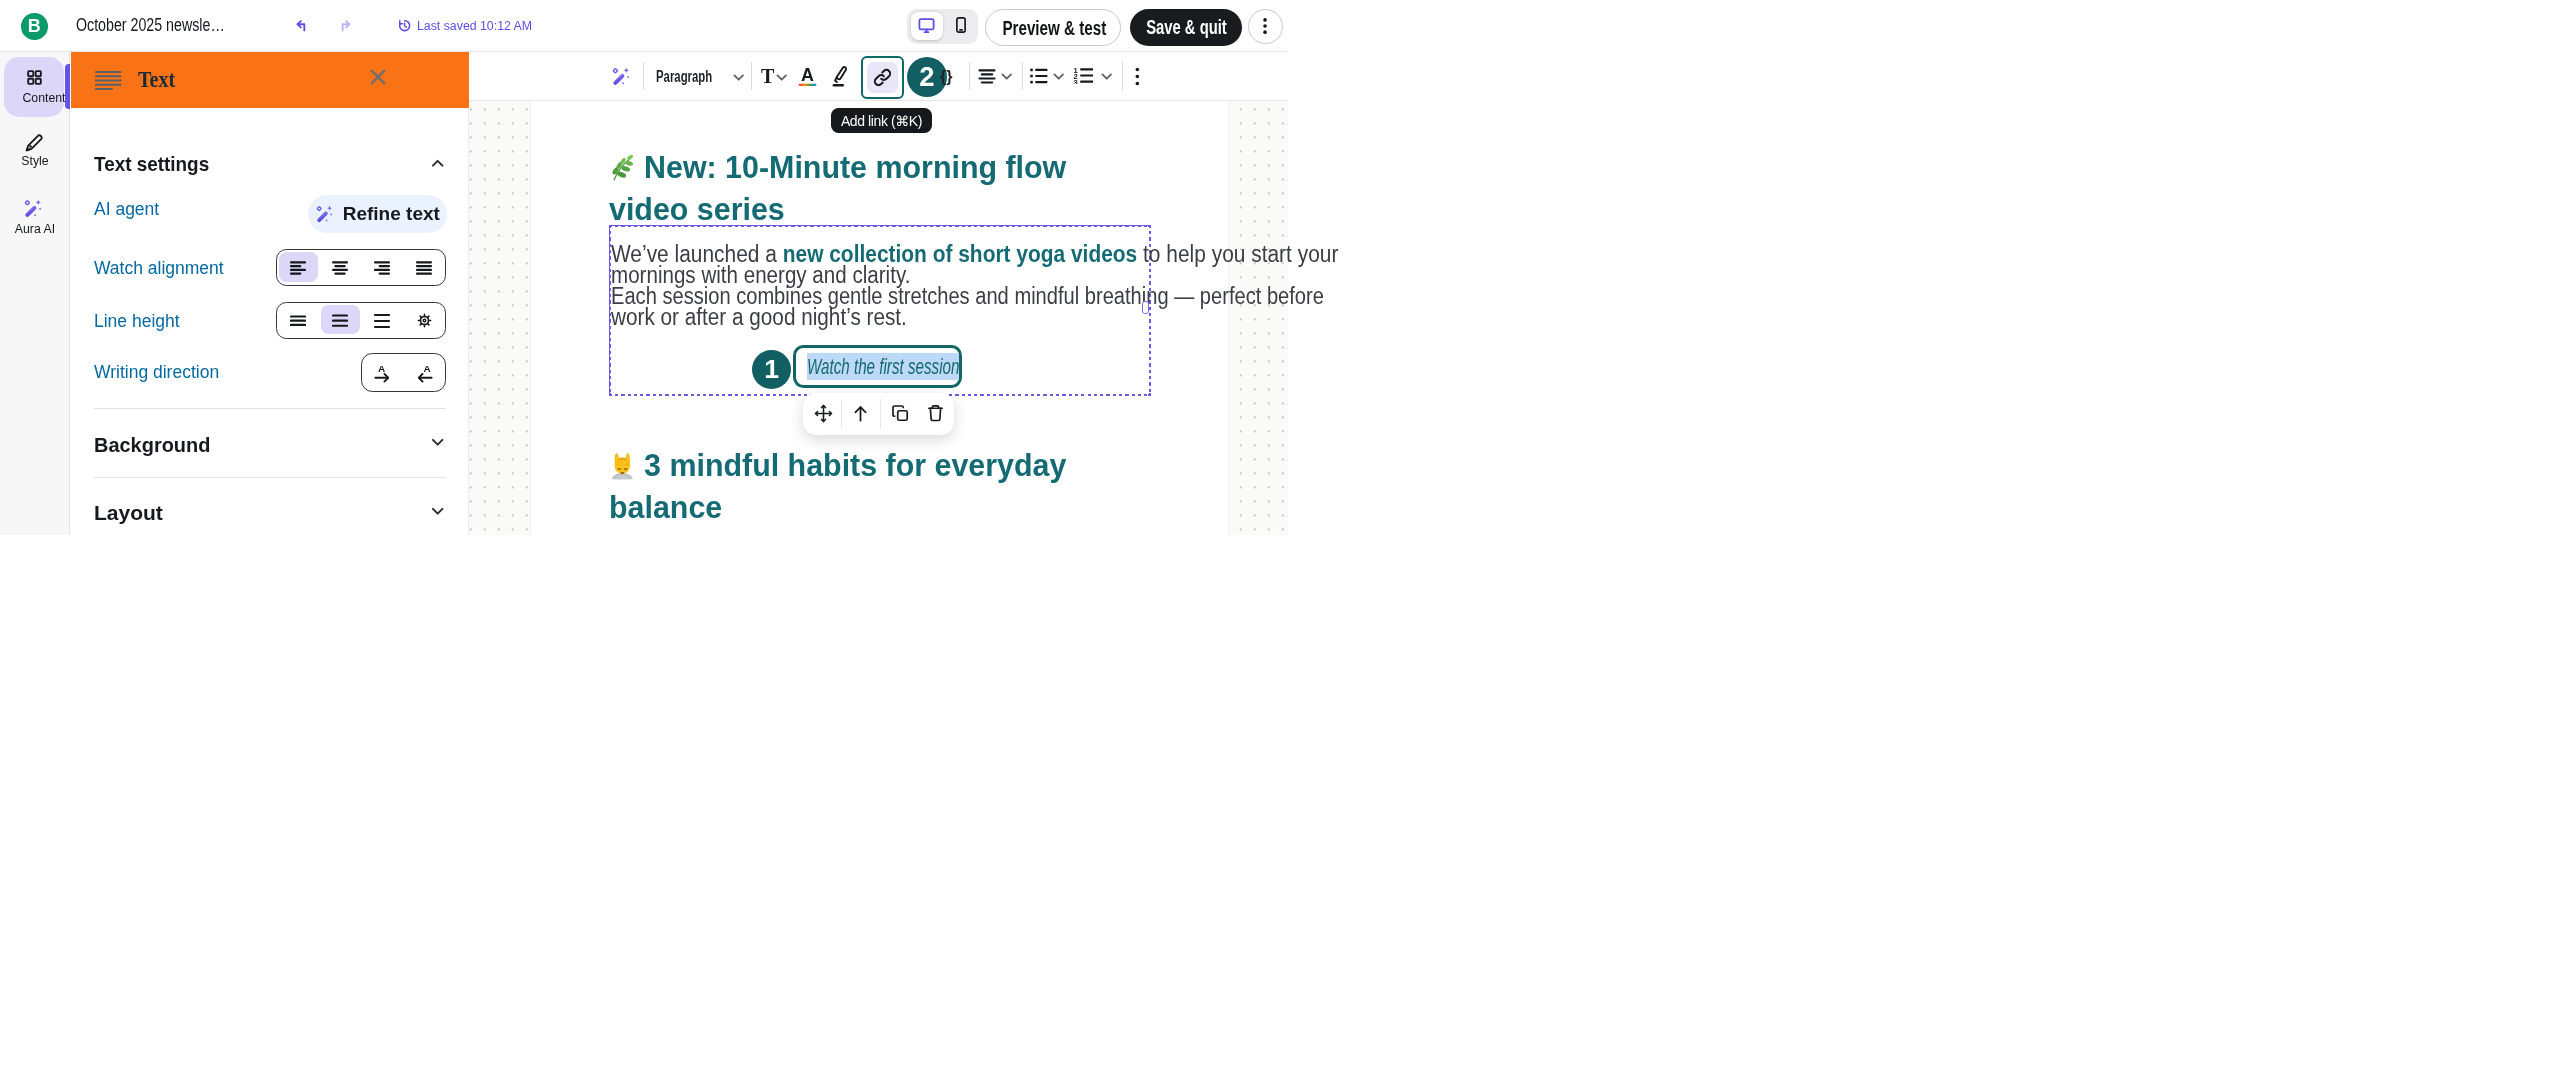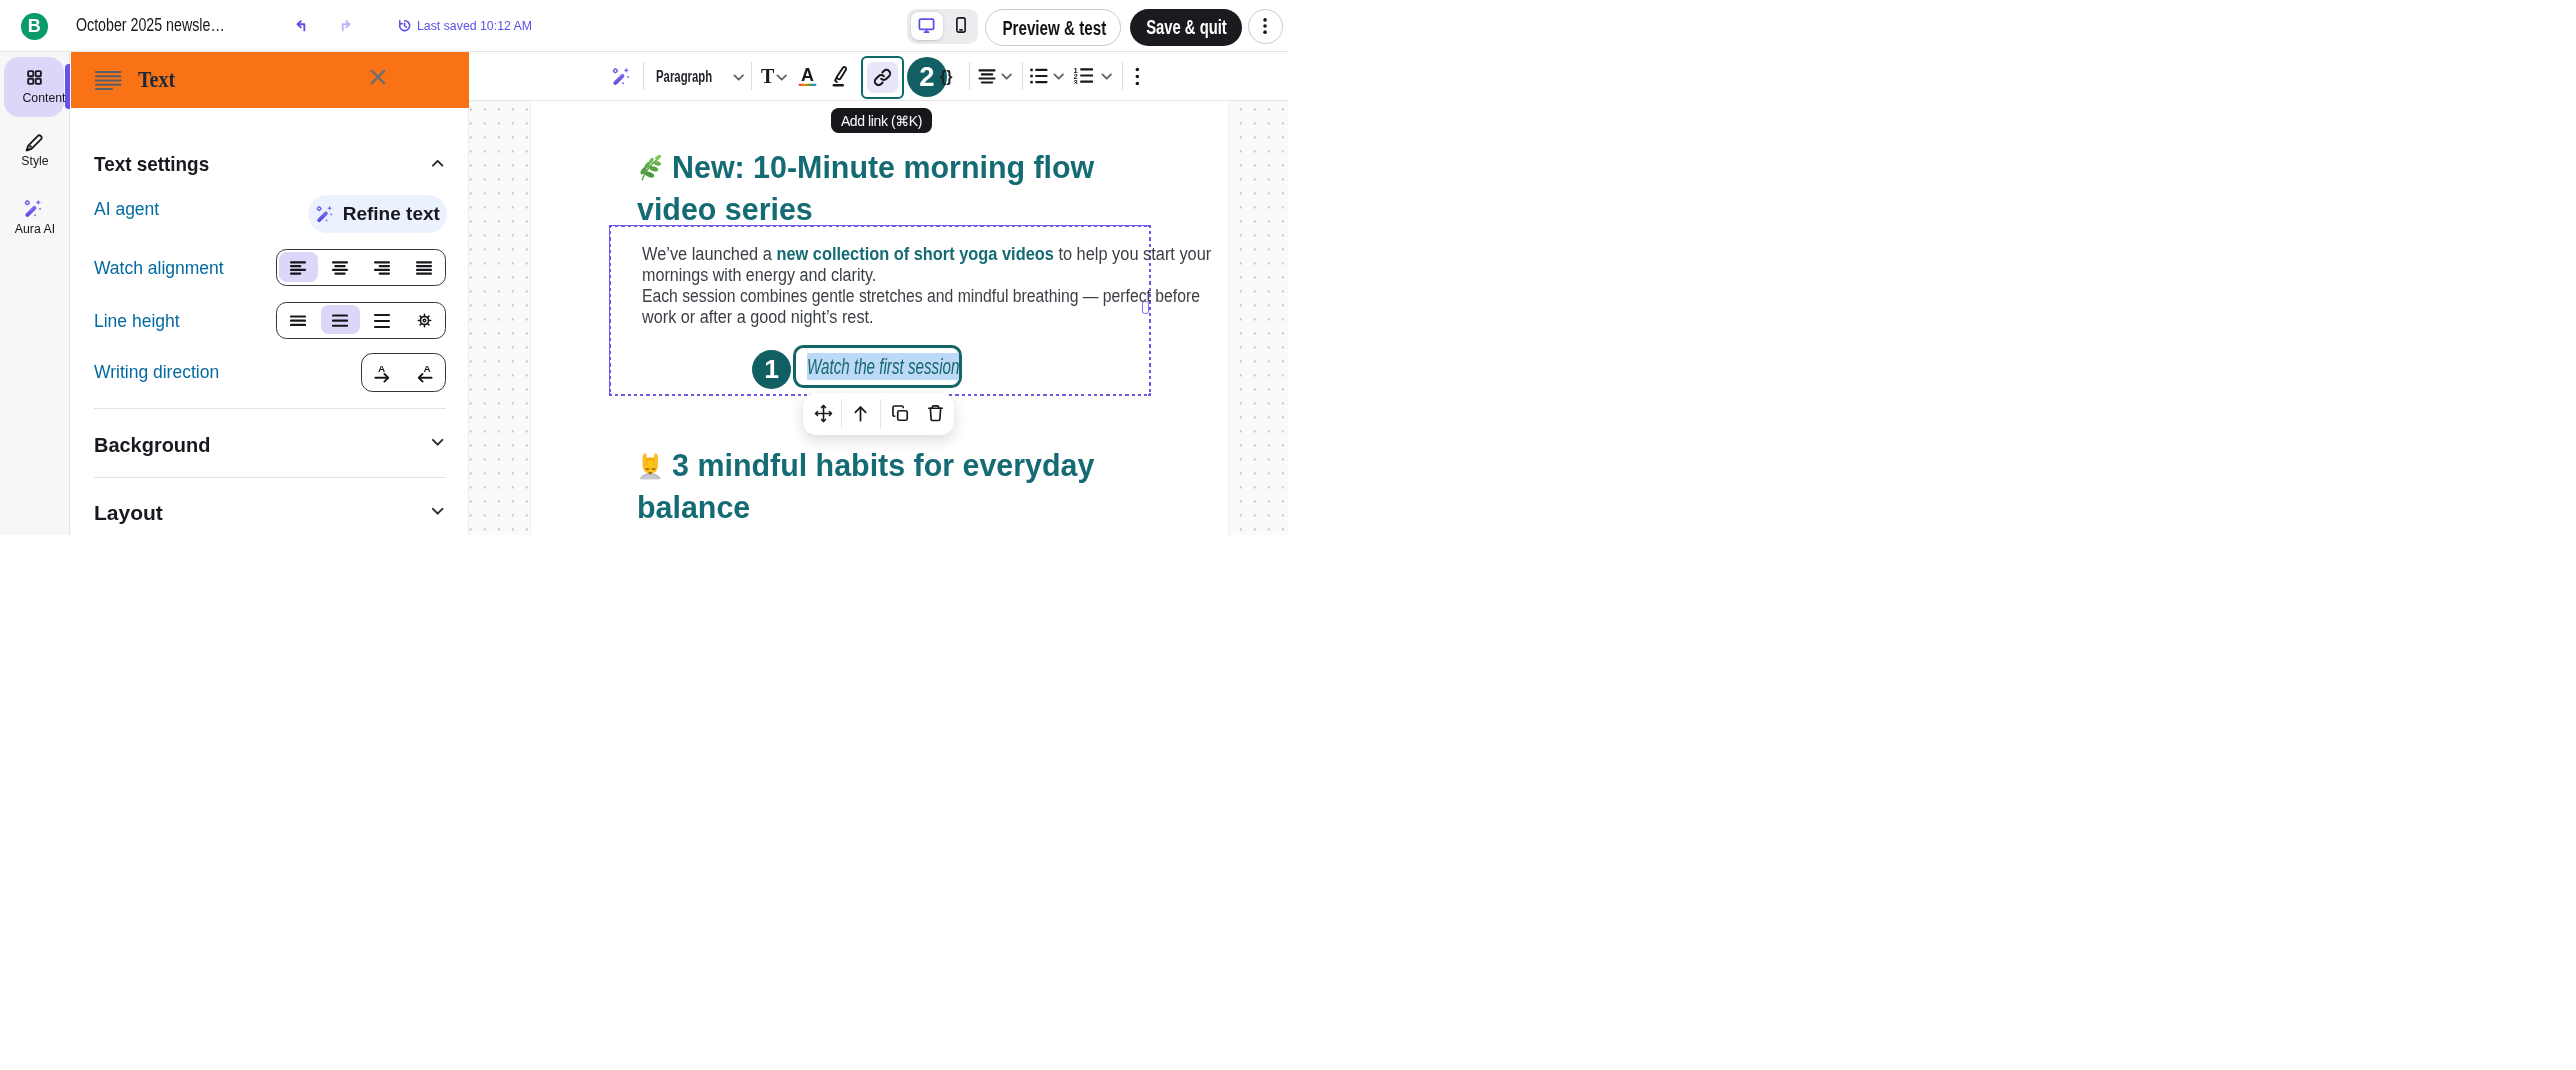--- a/index.html
+++ b/index.html
@@ -65,30 +65,30 @@
   #email { position:absolute; left:61px; top:0; width:699px; height:434px;
     background:#fff; border-left:0.9px solid #F1F1F0; border-right:0.9px solid #F1F1F0; }
 
   
   #ctoolbar { position:absolute; left:469px; top:52px; width:819px; height:49px;
     background:#fff; border-bottom:0.9px solid #E5E5E7; z-index:20; }
   .tdiv { position:absolute; top:10.4px; width:0.9px; height:28px; background:#DBDBDE; }
 
   
   .h1mail { position:absolute; left:140px; width:587px; font-size:32px; font-weight:bold;
-    color:#156B74; line-height:42px; white-space:nowrap;margin-left:28px; }
+    color:#156B74; line-height:42px; white-space:nowrap; }
   .hl { display:inline-block; transform:scaleX(0.95); transform-origin:0 50%; }
   #selbox { position:absolute; left:140px; top:124px; width:542px; height:171px;
     border:2.8px solid #6A5AE8; }
   .dh { position:absolute; left:0.9px; right:0.9px; height:1.7px;
     background:repeating-linear-gradient(90deg,#fff 0 3px, rgba(0,0,0,0) 3px 6.3px); }
   .dv { position:absolute; top:0.9px; bottom:0.9px; width:1.7px;
     background:repeating-linear-gradient(180deg,#fff 0 3px, rgba(0,0,0,0) 3px 6.3px); }
-  #paratext { position:absolute; left:142px; top:143px; font-size:18px; line-height:21px;
-    color:#3A3F45; white-space:nowrap;padding-left:31px; }
+  #paratext { position:absolute; left:142px; top:143px; font-size:23px; line-height:21px;
+    color:#3A3F45; white-space:nowrap; }
   .pl { transform-origin:0 50%; }
   #paratext b { color:#156B74; }
   #linkbox { position:absolute; left:324px; top:244px; width:169px; height:43px;
     border:3.3px solid #136663; border-radius:10.4px; background:#fff;
     display:flex; align-items:center; justify-content:flex-end; }
   #linksel { background:#BCD9F8; width:152px; height:26.5px; display:flex; align-items:center;
     overflow:visible; }
   #linksel i { font-size:22px; font-style:italic; color:#17696E; white-space:nowrap;
     transform:scaleX(0.69); transform-origin:0 50%; display:inline-block; }
   .badge { position:absolute; border-radius:50%; background:#115F62; color:#fff;

